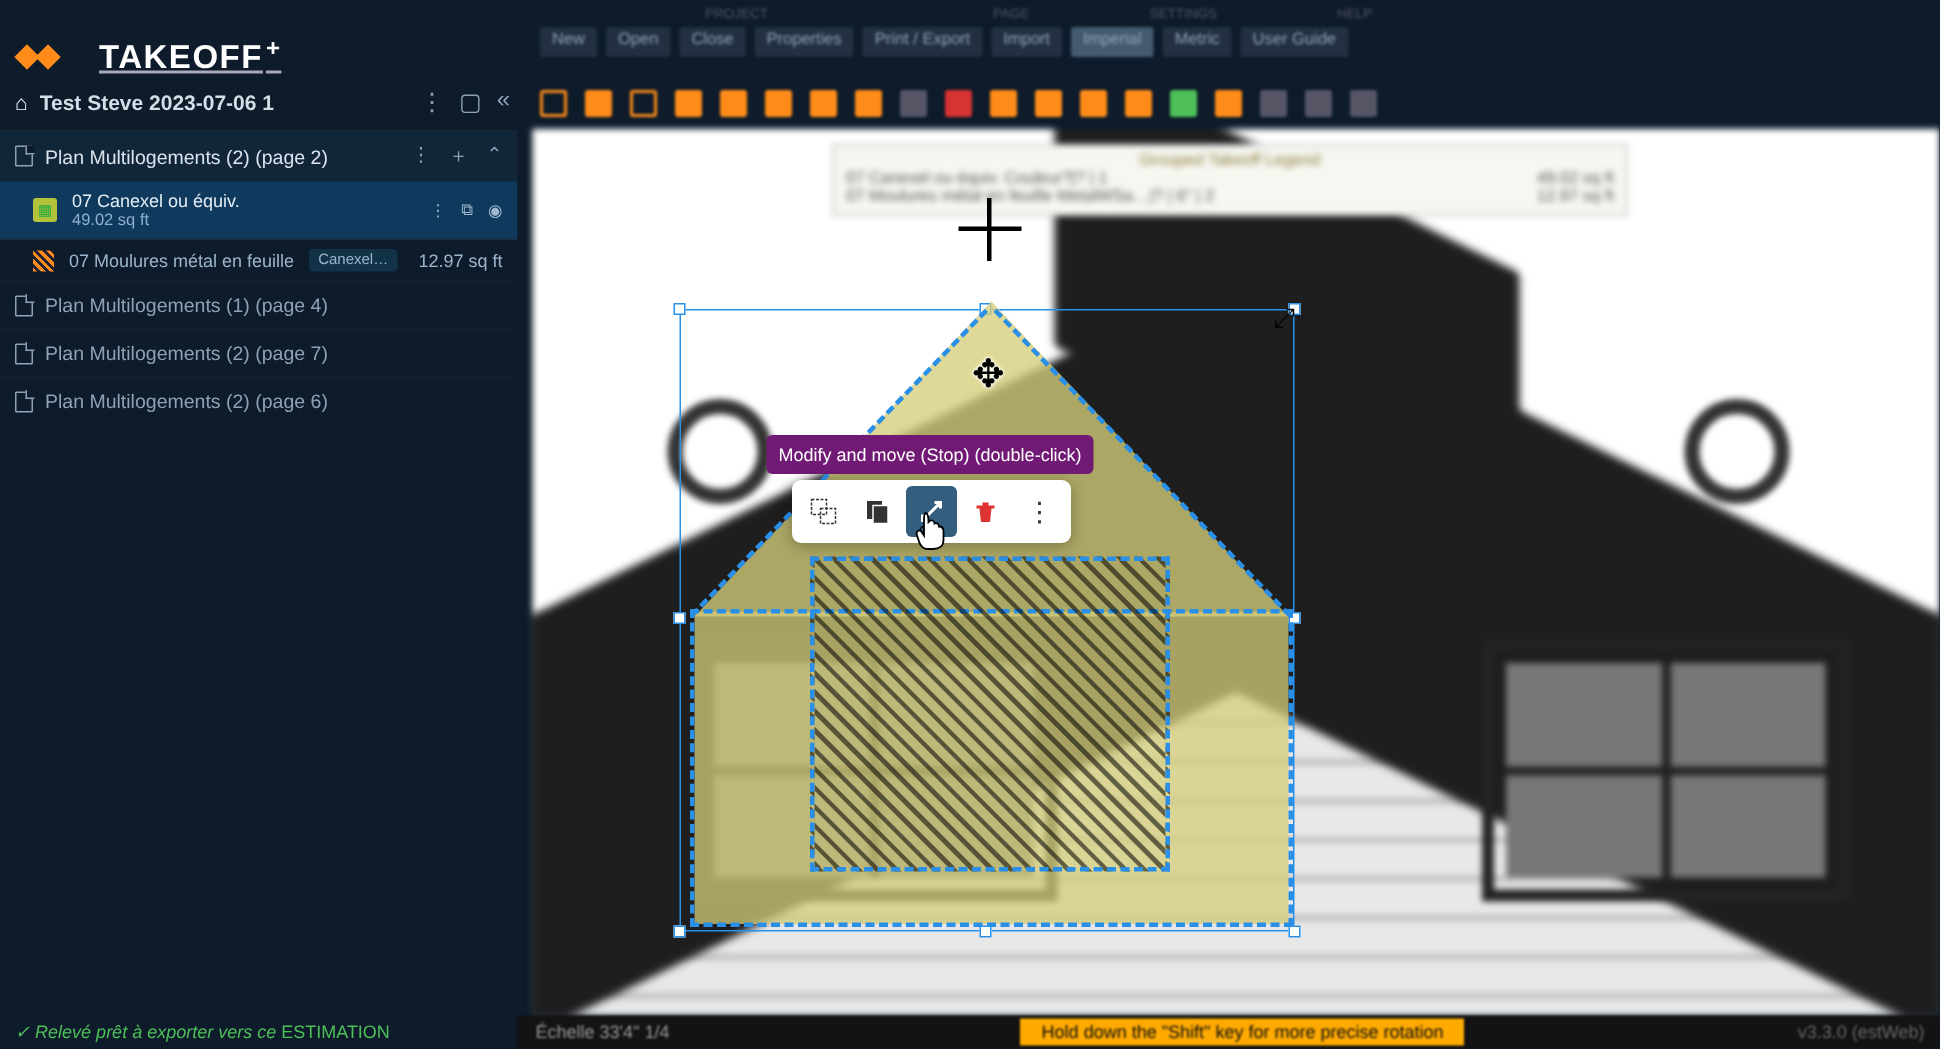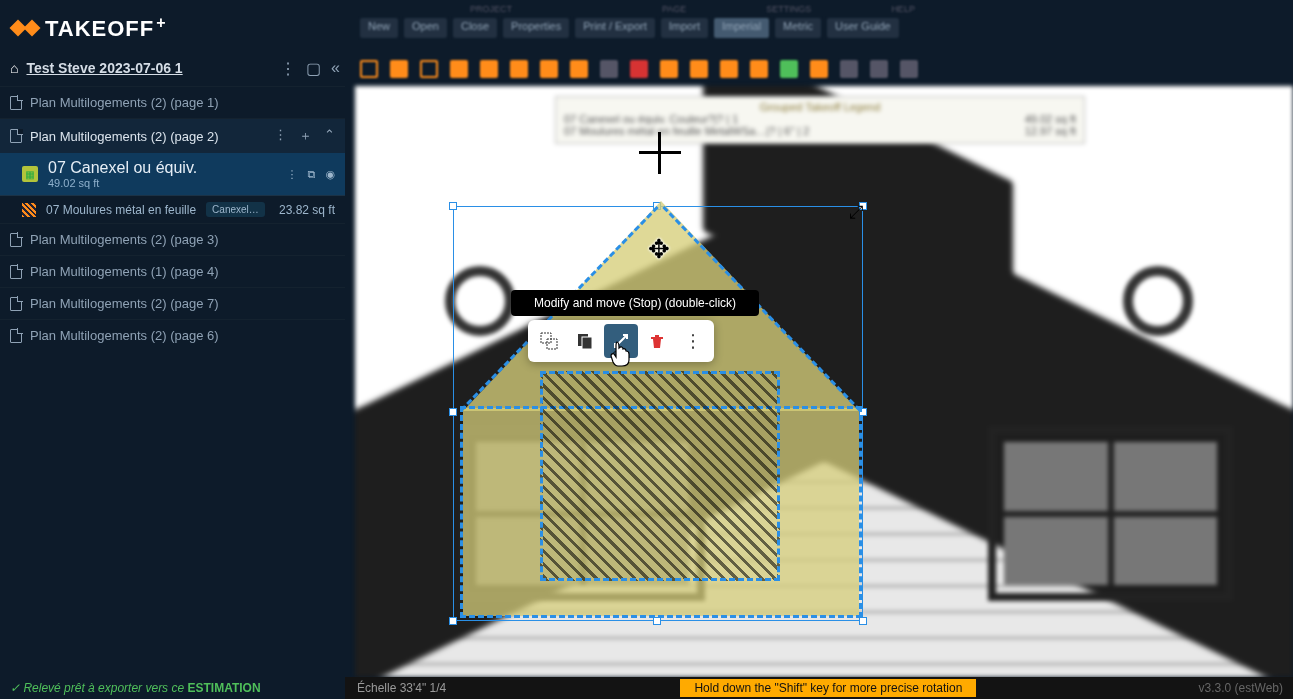--- a/index.html
+++ b/index.html
@@ -7,53 +7,53 @@
   body { position: relative; }
 
   
   .ribbon-cats { position: absolute; top: 4px; left: 360px; right: 10px; height: 14px; display: flex; gap: 80px; font-size: 9px; color: #556; filter: blur(1px); }
   .ribbon-cats span { }
   .ribbon { position: absolute; top: 18px; left: 360px; right: 10px; height: 20px; display: flex; gap: 6px; filter: blur(1.2px); }
   .ribbon .btn { background: #223041; color: #8fa2b5; font-size: 11px; padding: 2px 8px; border-radius: 2px; }
   .ribbon .btn.imperial { background: #445a70; }
 
   
-  .logo { position: absolute; top: 14px; left: 12px; display: flex; align-items: center; gap: 3px; }
+  .logo { position: absolute; top: 24px; left: 12px; display: flex; align-items: center; gap: 24px; text-decoration: underline; }
   .logo-icon { width: 30px; height: 22px; display:flex; gap:2px; }
   .logo-icon span{ width:12px; height:12px; background:#ff8c1a; transform:rotate(45deg); margin-top:5px;}
   .logo-text { color: #fff; font-weight: 800; font-size: 22px; letter-spacing: 1px; }
   .logo-text sup { font-size: 16px; margin-left: 2px; font-weight:800; }
 
   
   .docrow { position: absolute; top: 56px; left: 10px; width: 330px; height: 24px; display: flex; align-items: center; gap: 8px; filter: blur(0.4px); }
   .home-ic { color:#fff; font-size:14px; }
-  .docname { color:#d5dde6; font-size:14px; font-weight:600;text-decoration:underline; }
+  .docname { color:#d5dde6; font-size:14px; font-weight:600; }
   .docrow .right { margin-left:auto; display:flex; gap:10px; color:#8fa2b5; }
 
   
   .sidebar { position: absolute; top: 86px; left: 0; width: 345px; bottom: 24px; overflow: hidden; }
   .page-row { display:flex; align-items:center; gap:8px; padding: 8px 10px; font-size: 13px; color:#8fa2b5; border-top:1px solid #14222f; }
   .page-row.expanded { background:#12263a; color:#dbe4ed; }
   .page-row .right { margin-left:auto; display:flex; gap:12px; color:#8fa2b5; }
   .file-ic { width:12px; height:14px; border:1.5px solid #8fa2b5; border-radius:1px; position:relative; }
   .file-ic::after{content:"";position:absolute;top:-1.5px;right:-1.5px;width:5px;height:5px;border-left:1.5px solid #8fa2b5;border-bottom:1.5px solid #8fa2b5;background:#0d1b2a;}
 
   .item-row { display:flex; align-items:center; gap:10px; padding:6px 10px 6px 22px; font-size:12px; }
   .item-row.sel { background:#0f3a5d; color:#e6eef6; }
   .swatch { width:16px; height:16px; border-radius:2px; display:flex;align-items:center;justify-content:center;font-size:10px; }
-  .item-title { font-size:16px; }
+  .item-title { font-size:12px; }
   .item-sub { font-size:11px; color:#8fb0cc; }
   .item-right { margin-left:auto; display:flex; gap:10px; align-items:center; color:#9db6cc; font-size:11px;}
   .row2 { display:flex; align-items:center; gap:10px; padding:6px 10px 6px 22px; font-size:12px; color:#9db6cc; border-top:1px solid #1b3246;}
   .row2 .tiny-sw{width:14px;height:14px;background:repeating-linear-gradient(45deg,#ff8c1a 0 2px,#223 2px 4px);}
   .badge{background:#123247;border-radius:3px;padding:2px 6px;font-size:10px;}
 
   
   .status-left { position:absolute; bottom:4px; left:10px; color:#4fbf5a; font-size:12px; font-style:italic;}
-  .status-left b{font-weight:bold;font-style:normal;}
+  .status-left b{font-weight:normal;font-style:normal;}
   .statusbar { position:absolute; bottom:0; left:345px; right:0; height:22px; background:#131313; display:flex; align-items:center; font-size:12px; filter:blur(0.6px);}
   .statusbar .scale{color:#999; padding:0 12px;}
   .statusbar .hint{margin:0 auto; background:#ffaa00; color:#111; padding:2px 14px; font-weight:500;}
   .statusbar .ver{color:#666; margin-right:10px;}
 
   
   .toolbar { position:absolute; top:56px; left:360px; right:10px; height:26px; display:flex; gap:12px; align-items:center; filter:blur(1px); }
   .toolbar .t-ic{width:18px;height:18px;border-radius:2px;}
   .t-orange{background:#ff8c1a;} .t-red{background:#d63333;border-radius:50%;} .t-green{background:#4fbf5a;}
   .t-line{border:2px solid #ff8c1a;background:none;}
@@ -94,21 +94,21 @@
 
   
   .gable{position:absolute;background:#d6ce7a;opacity:0.75;}
   .tri{position:absolute;width:0;height:0;border-style:solid;}
 
   
   .hatch{position:absolute;border:3px dashed #2a8fe6;
     background:repeating-linear-gradient(45deg,rgba(0,0,0,0.55) 0 3px, transparent 3px 9px);}
 
   
-  .tooltip{position:absolute;background:#000000;color:#fff;font-size:12px;padding:6px 23px;border-radius:4px;white-space:nowrap;}
+  .tooltip{position:absolute;background:#701a75;color:#fff;font-size:12px;padding:6px 8px;border-radius:4px;white-space:nowrap;}
   .mini{position:absolute;background:#fff;border-radius:6px;box-shadow:0 2px 10px rgba(0,0,0,0.3);display:flex;gap:2px;padding:4px;}
   .mini .mb{width:34px;height:34px;border-radius:4px;display:flex;align-items:center;justify-content:center;font-size:18px;color:#333;}
   .mini .mb.active{background:#335e7d;color:#fff;}
   .mini .mb.trash{color:#d33;}
   .cursor{position:absolute;font-size:20px;color:#000;}
 
 </style>
 </head>
 <body>
 
@@ -167,24 +167,20 @@
   <div class="t-ic t-orange"></div>
   <div class="t-ic t-orange"></div>
   <div class="t-ic t-green"></div>
   <div class="t-ic t-orange"></div>
   <div class="t-ic t-grey"></div>
   <div class="t-ic t-grey"></div>
   <div class="t-ic t-grey"></div>
 </div>
 
 <div class="sidebar">
-  <div class="page-row">
-    <span class="file-ic"></span>
-    <span>Plan Multilogements (2) (page 1)</span>
-  </div>
   <div class="page-row expanded">
     <span class="file-ic"></span>
     <span>Plan Multilogements (2) (page 2)</span>
     <div class="right">
       <span>⋮</span>
       <span>＋</span>
       <span>⌃</span>
     </div>
   </div>
 
@@ -198,27 +194,23 @@
       <span>⋮</span>
       <span>⧉</span>
       <span>◉</span>
     </div>
   </div>
 
   <div class="row2">
     <div class="tiny-sw"></div>
     <span>07 Moulures métal en feuille</span>
     <span class="badge">Canexel…</span>
-    <span style="margin-left:auto">23.82 sq ft</span>
-  </div>
-
-  <div class="page-row">
-    <span class="file-ic"></span>
-    <span>Plan Multilogements (2) (page 3)</span>
-  </div>
+    <span style="margin-left:auto">12.97 sq ft</span>
+  </div>
+
   <div class="page-row">
     <span class="file-ic"></span>
     <span>Plan Multilogements (1) (page 4)</span>
   </div>
   <div class="page-row">
     <span class="file-ic"></span>
     <span>Plan Multilogements (2) (page 7)</span>
   </div>
   <div class="page-row">
     <span class="file-ic"></span>

